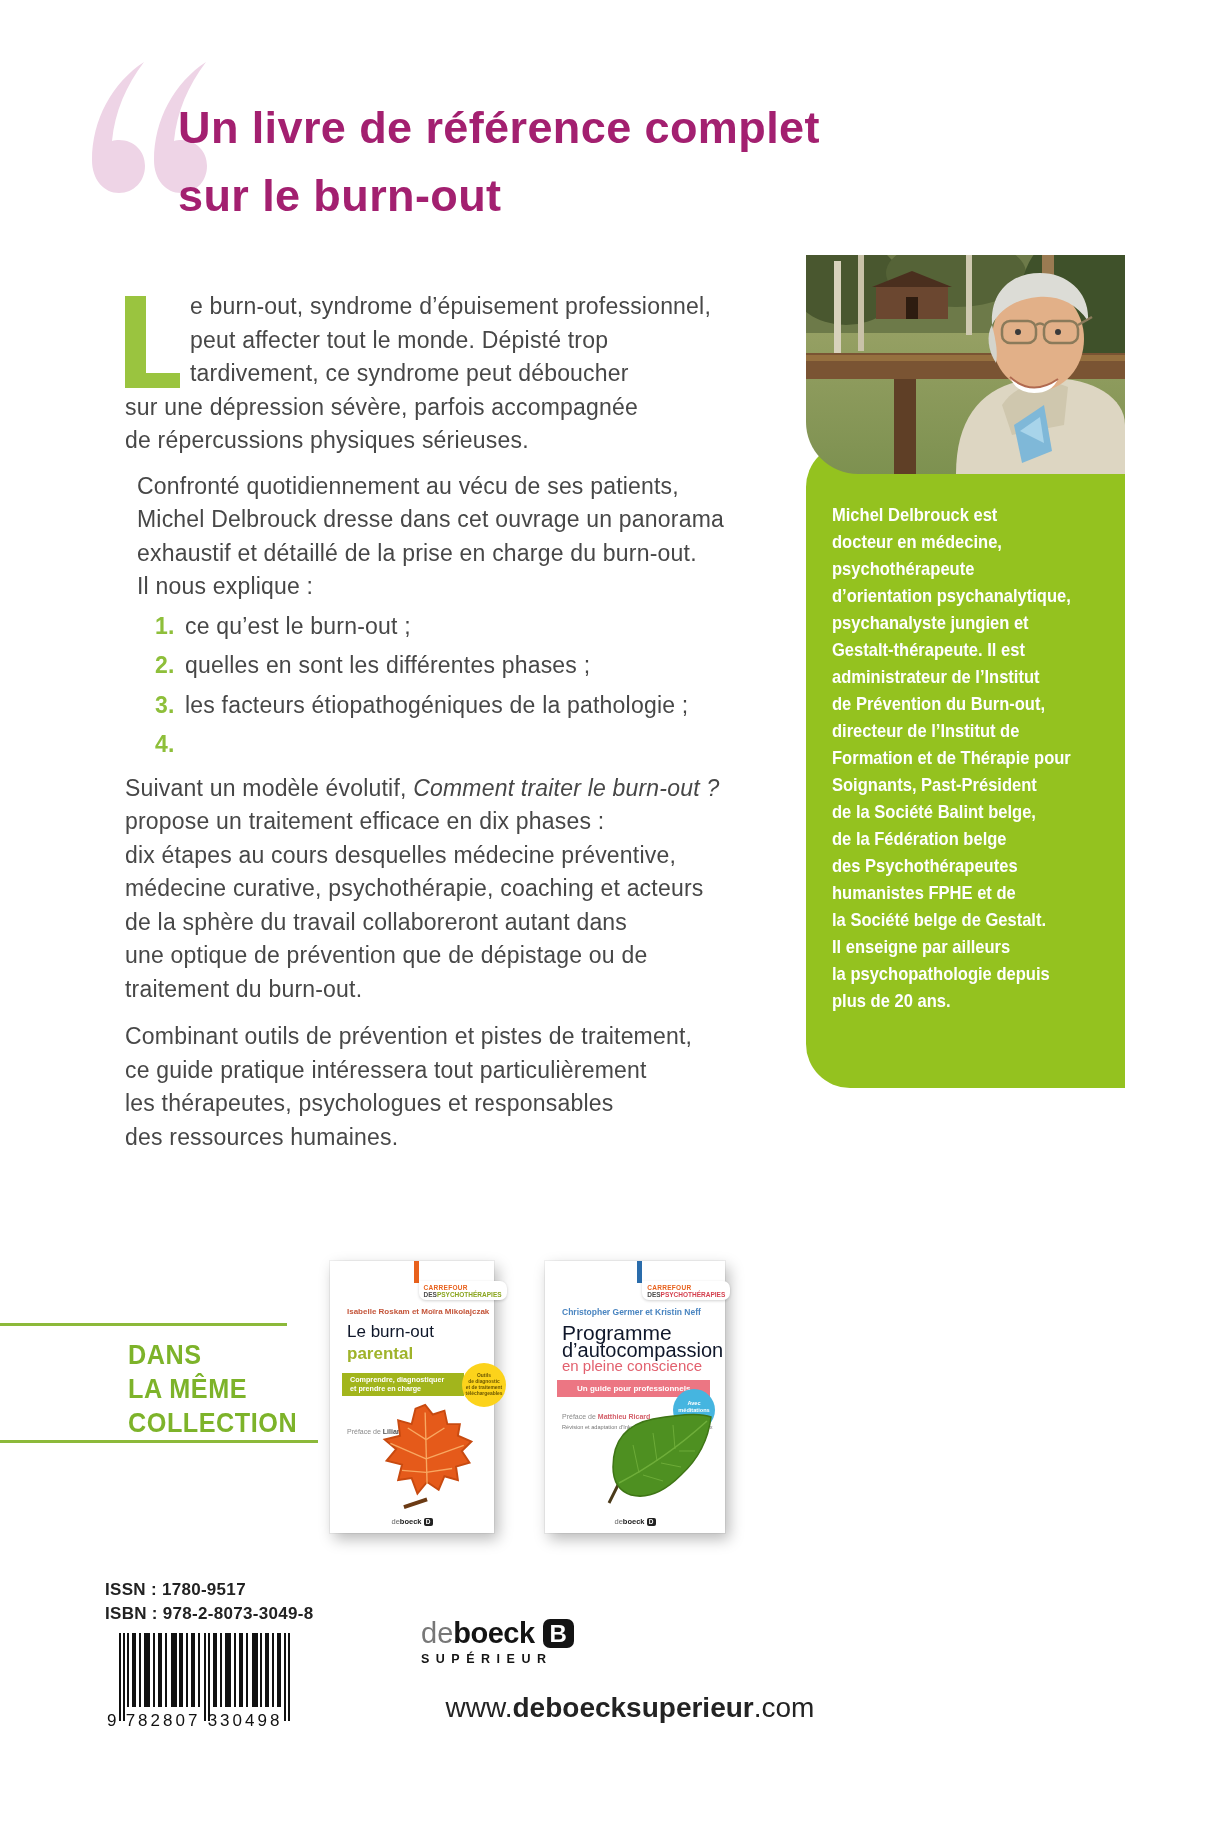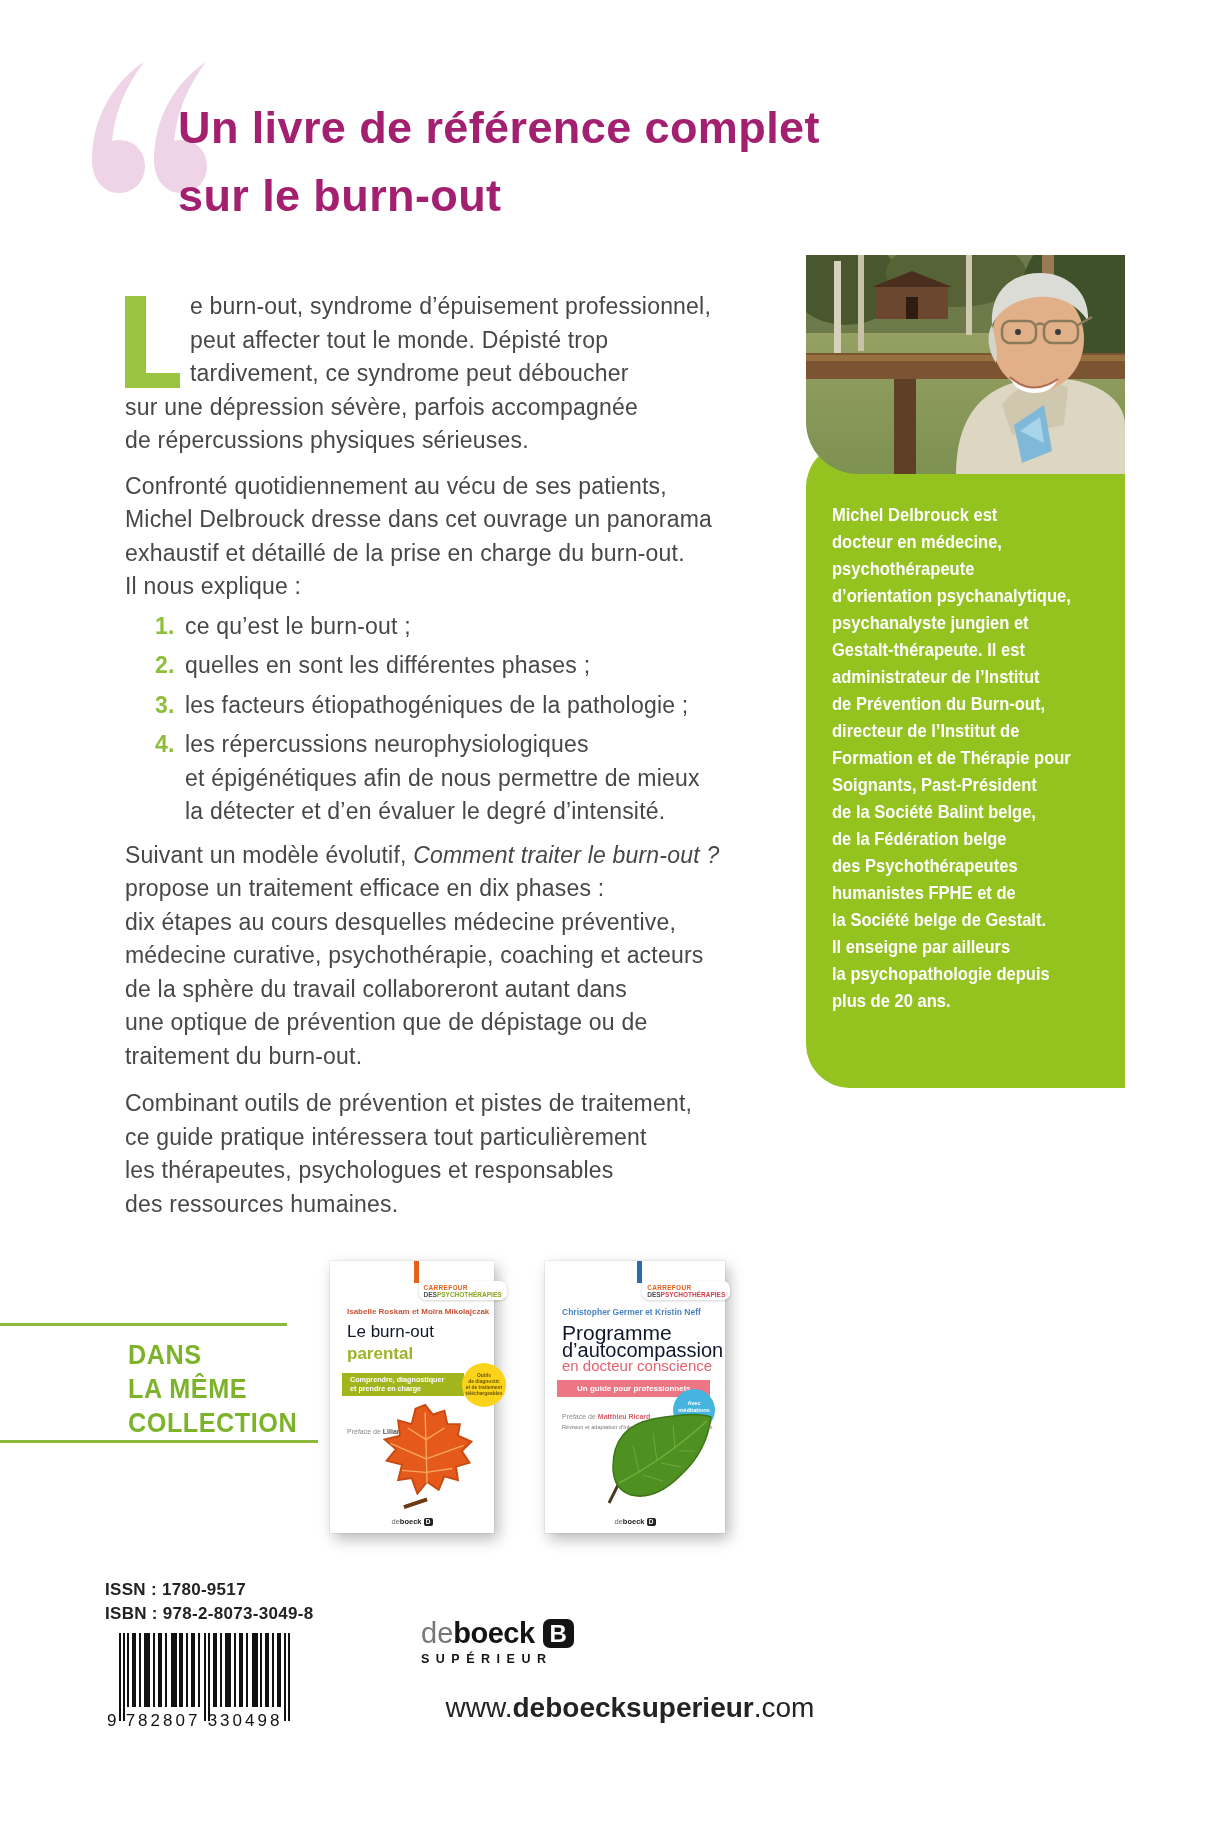--- a/index.html
+++ b/index.html
@@ -12,21 +12,21 @@
   .page-title{position:absolute;left:178px;top:94px;font-size:45px;line-height:68px;
       font-weight:bold;color:#a32070;letter-spacing:.4px;}
 
   
   .body-col{position:absolute;left:125px;top:290px;width:645px;color:#474747;
       font-size:23px;line-height:33.5px;letter-spacing:.2px;}
   .para{margin:0 0 12px 0;}
   .dropcap-l{float:left;width:55px;height:92px;box-sizing:border-box;
       border-left:21px solid #9ac43f;border-bottom:15px solid #9ac43f;
       margin:6px 10px 2px 0;}
-  .p2{margin-bottom:6px;}
+  .p2{margin-bottom:6px;margin-left:12px;}
   .the-list{margin:0 0 10px 0;padding:0;list-style:none;}
   .the-list li{display:flex;margin:0 0 6px 0;padding-left:30px;}
   .li-num{width:30px;flex:0 0 30px;color:#8ebf3a;font-weight:bold;}
   .p3{margin-bottom:14px;}
   .italic{font-style:italic;}
 
   
   .green-panel{position:absolute;left:806px;top:443px;width:319px;height:645px;
       background:#94c21f;border-radius:44px 0 0 44px;z-index:1;}
   .photo-frame{position:absolute;left:806px;top:255px;width:319px;height:219px;
@@ -125,23 +125,20 @@
     <li>
       <span class="li-num">2.</span>
       <span class="prelines">quelles en sont les différentes phases ;</span>
     </li>
     <li>
       <span class="li-num">3.</span>
       <span class="prelines">les facteurs étiopathogéniques de la pathologie ;</span>
     </li>
     <li>
       <span class="li-num">4.</span>
-      <span class="prelines">les répercussions neurophysiologiques
-et épigénétiques afin de nous permettre de mieux
-la détecter et d’en évaluer le degré d’intensité.</span>
     </li>
   </ul>
   <p class="para p3">
     <span>Suivant un modèle évolutif, </span><span class="italic">Comment traiter le burn-out ?</span><br>
     <span class="prelines">propose un traitement efficace en dix phases :
 dix étapes au cours desquelles médecine préventive,
 médecine curative, psychothérapie, coaching et acteurs
 de la sphère du travail collaboreront autant dans
 une optique de prévention que de dépistage ou de
 traitement du burn-out.</span>
@@ -275,21 +272,21 @@
 
 <div class="cover cover2">
   <div class="cbar cbar2"></div>
   <div class="clogo">
     <div class="l1">CARREFOUR</div>
     <div><span class="des">DES</span><span class="psy2">PSYCHOTHÉRAPIES</span></div>
   </div>
   <div class="cauthors cauthors2">Christopher Germer et Kristin Neff</div>
   <div class="ctitle" style="top:60px;font-size:21px;text-align:center;">Programme</div>
   <div class="ctitle" style="top:78px;font-size:20px;">d’autocompassion</div>
-  <div class="ctitle" style="top:96px;font-size:15px;color:#e2606e;">en docteur conscience</div>
+  <div class="ctitle" style="top:96px;font-size:15px;color:#e2606e;">en pleine conscience</div>
   <div class="cbanner" style="left:12px;top:119px;background:#ec7683;font-size:8px;line-height:9px;padding:4px 20px;">Un guide pour professionnels</div>
   <div class="cbadge prelines" style="left:128px;top:128px;width:42px;height:42px;background:#45b5e0;color:#fff;font-size:5.6px;line-height:6.6px;">Avec
 méditations
 audio</div>
   <div class="cpreface" style="top:152px;font-size:7px;">
     <span>Préface de </span><span style="font-weight:bold;color:#d4606a;">Matthieu Ricard</span>
   </div>
   <div class="cpreface prelines" style="top:163px;font-size:5.6px;line-height:6.6px;color:#777;">Révision et adaptation d’Inken Dechow
 et Dominique Retoux</div>
   <div class="cleaf" style="right:8px;bottom:22px;">

